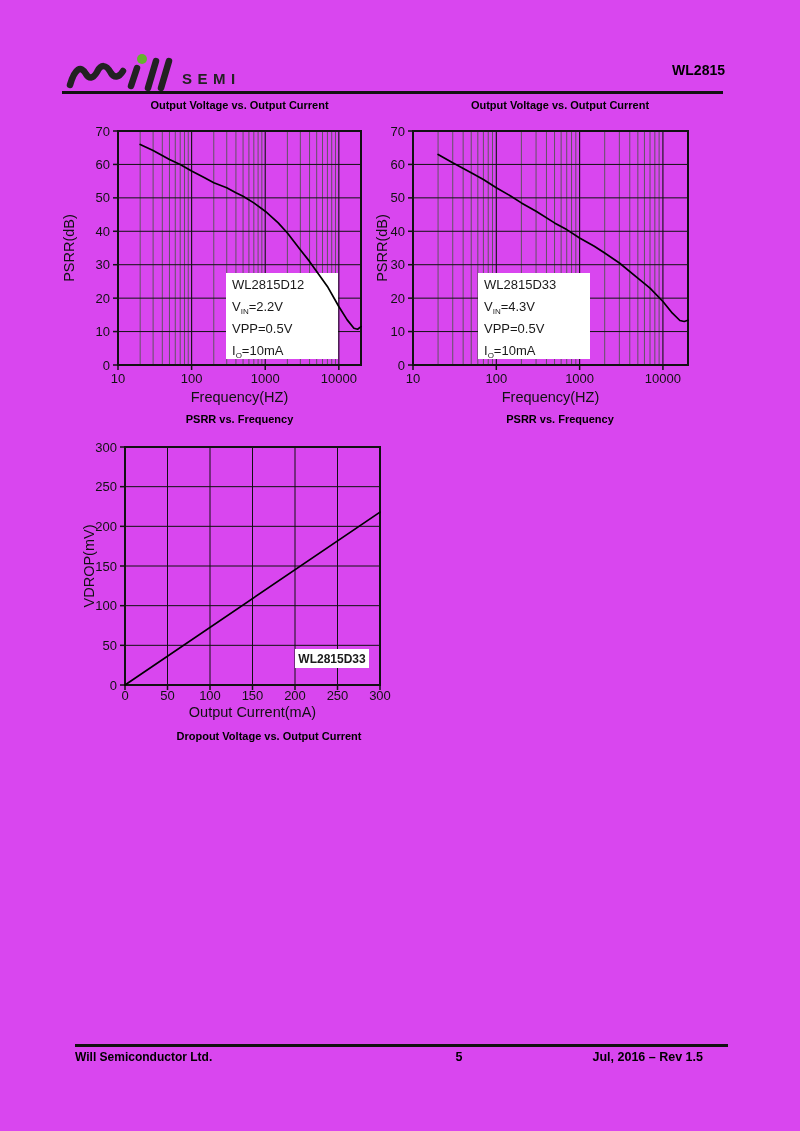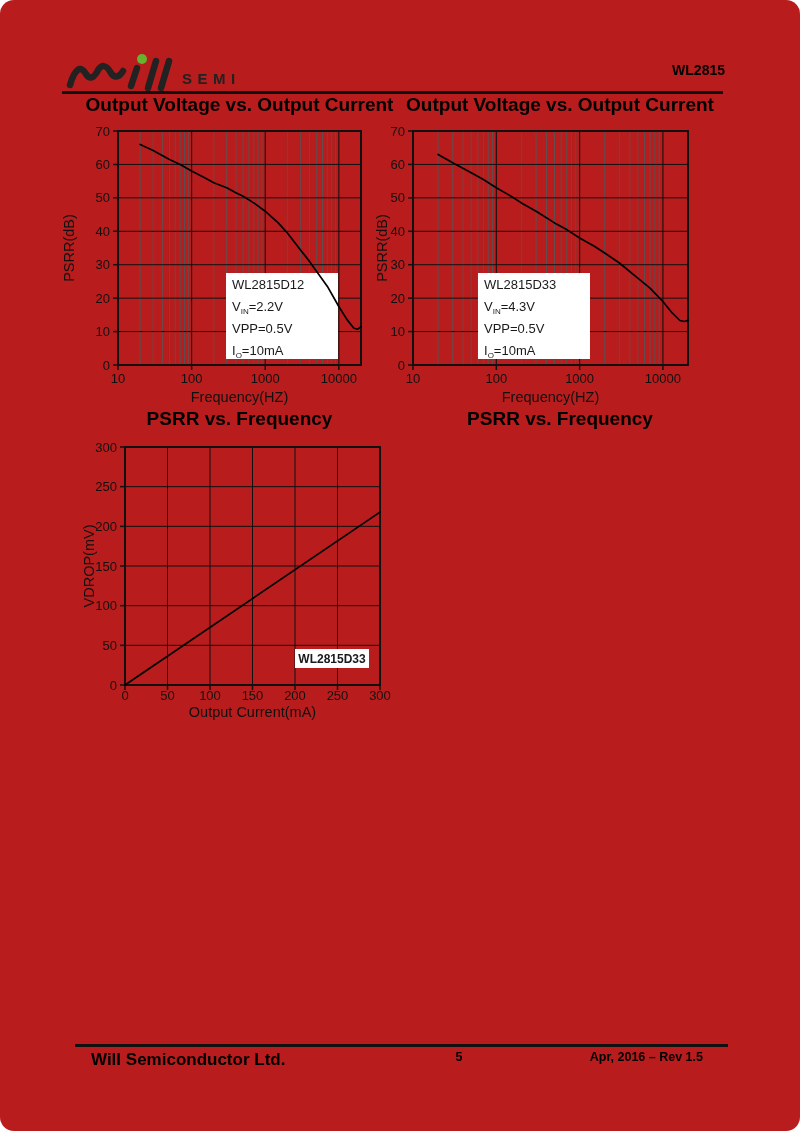--- a/index.html
+++ b/index.html
@@ -1,25 +1,25 @@
 <!DOCTYPE html>
 <html><head>
 <meta charset="utf-8">
 <style>
   html,body{margin:0;padding:0;background:#ffffff;}
-  #page{position:relative;width:800px;height:1131px;background:#b91c1c;overflow:hidden;
-        font-family:"Liberation Sans",sans-serif;color:#000;border-radius:14px;}
+  #page{position:relative;width:800px;height:1131px;background:#d946ef;overflow:hidden;
+        font-family:"Liberation Sans",sans-serif;color:#000;}
   .rule{position:absolute;background:#111;}
   #logo{position:absolute;left:62px;top:48px;}
   #part-number{position:absolute;right:75px;top:62px;font-size:14px;font-weight:bold;color:#000;}
   .chartblock{position:absolute;}
-  .t-above,.t-below{font-weight:bold;font-size:19px;text-align:center;color:#000;line-height:16px;height:16px;}
+  .t-above,.t-below{font-weight:bold;font-size:11px;text-align:center;color:#000;line-height:16px;height:16px;}
   .t-below{margin-top:6px;text-align:center;}
   svg{display:block;}
-  #footer-company{position:absolute;left:75px;top:1050px;font-size:17px;font-weight:bold;margin-left:16px;}
+  #footer-company{position:absolute;left:75px;top:1050px;font-size:12px;font-weight:bold;}
   #footer-page{position:absolute;left:459px;top:1050px;transform:translateX(-50%);font-size:12.5px;font-weight:bold;}
   #footer-rev{position:absolute;right:97px;top:1050px;font-size:12.5px;font-weight:bold;}
 </style>
 </head>
 <body>
 
 <div id="page">
 
   <div id="logo">
     <svg width="250" height="46" viewBox="0 0 250 46">
@@ -220,20 +220,21 @@
         <text x="220" y="260" text-anchor="middle" font-size="13" font-family="Liberation Sans, sans-serif" fill="#111">200</text>
         <line x1="262.5" y1="245" x2="262.5" y2="250" stroke="#111" stroke-width="1.5"></line>
         <text x="262.5" y="260" text-anchor="middle" font-size="13" font-family="Liberation Sans, sans-serif" fill="#111">250</text>
         <line x1="305" y1="245" x2="305" y2="250" stroke="#111" stroke-width="1.5"></line>
         <text x="305" y="260" text-anchor="middle" font-size="13" font-family="Liberation Sans, sans-serif" fill="#111">300</text>
         <text x="177.5" y="277" text-anchor="middle" font-size="14.5" font-family="Liberation Sans, sans-serif" fill="#111">Output Current(mA)</text>
         <text transform="translate(19,126) rotate(-90)" text-anchor="middle" font-size="14.5" font-family="Liberation Sans, sans-serif" fill="#111">VDROP(mV)</text>
         <polyline points="50.0,245.0 305.0,72.1" fill="none" stroke="#000" stroke-width="1.7" stroke-linejoin="round" stroke-linecap="round"></polyline>
         <text x="257" y="223" text-anchor="middle" font-size="12" font-family="Liberation Sans, sans-serif" font-weight="bold" fill="#1a1a1a"><tspan>WL2815D33</tspan></text>
       </svg>
+    <div class="t-below">Dropout Voltage vs. Output Current</div>
   </section>
 
   <div class="rule" style="left:75px;top:1044px;width:653px;height:3px;"></div>
   <div id="footer-company">Will Semiconductor Ltd.</div>
   <div id="footer-page">5</div>
-  <div id="footer-rev">Apr, 2016 – Rev 1.5</div>
+  <div id="footer-rev">Jul, 2016 – Rev 1.5</div>
 
 </div>
 
 </body></html>

